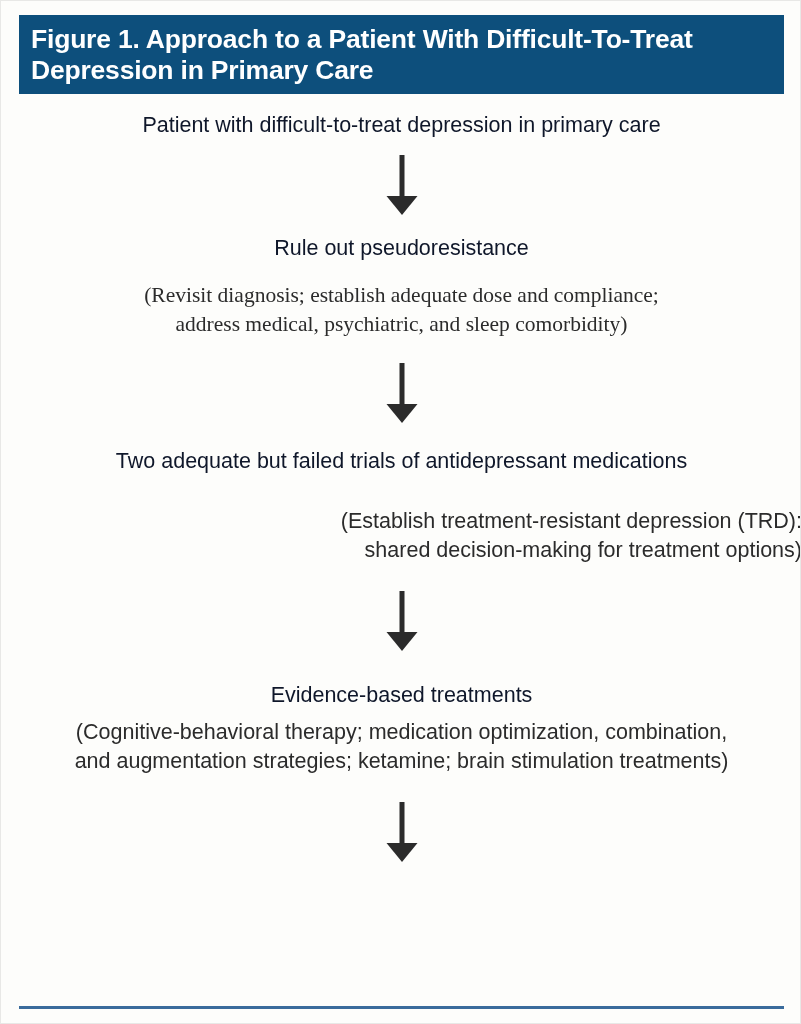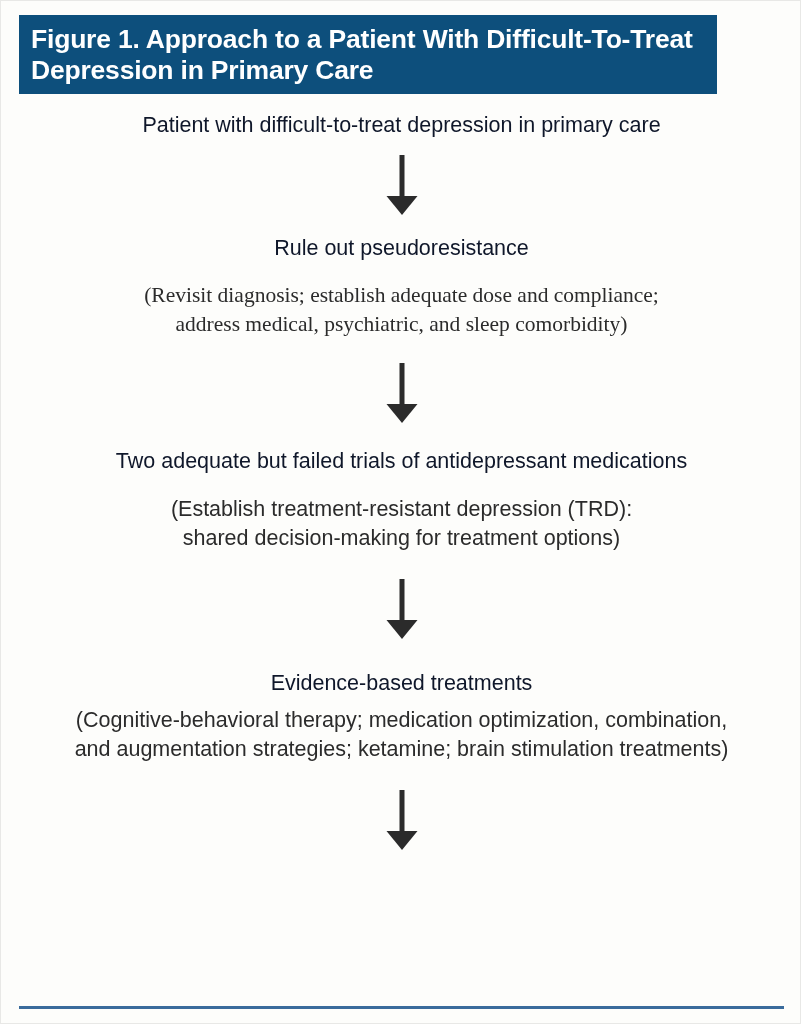--- a/index.html
+++ b/index.html
@@ -16,21 +16,21 @@
     height: 1024px;
     background: #fdfdfb;
     box-sizing: border-box;
     border: 1px solid #e8e8e6;
     overflow: hidden;
   }
   .title-banner {
     position: absolute;
     left: 18px;
     top: 14px;
-    width: 698px;
+    width: 765px;
     height: 79px;
     background: #0d4f7c;
     box-sizing: border-box;
     padding: 9px 12px 5px 12px;
   }
   .title-text {
     color: #ffffff;
     font-family: "Liberation Sans", sans-serif;
     font-weight: bold;
     font-size: 26.5px;
@@ -80,21 +80,21 @@
     height: 3px;
     background: #3a6b9c;
   }
   
   .sp-n1 { padding-top: 18px; }
   .a1 { margin-top: 16px; }
   .n2 { margin-top: 18px; }
   .n2d { margin-top: 19px; font-family: Liberation Serif, serif; }
   .a2 { margin-top: 24px; }
   .n3 { margin-top: 23px; }
-  .n3d { margin-top: 20px; }
+  .n3d { margin-top: 32px; text-align: right; }
   .a3 { margin-top: 26px; }
   .n4 { margin-top: 29px; }
   .n4d { margin-top: 9px; }
   .a4 { margin-top: 26px; }
   .n5 { margin-top: 27px; }
   .n5d { margin-top: 19px; }
 </style>
 </head>
 <body>
 

